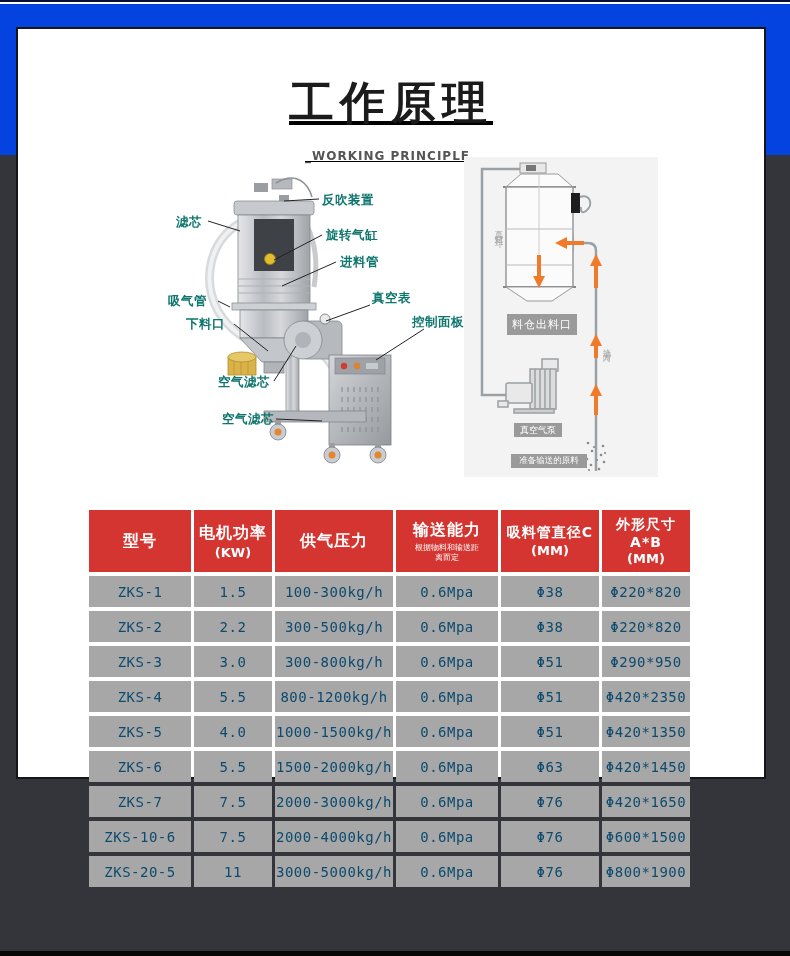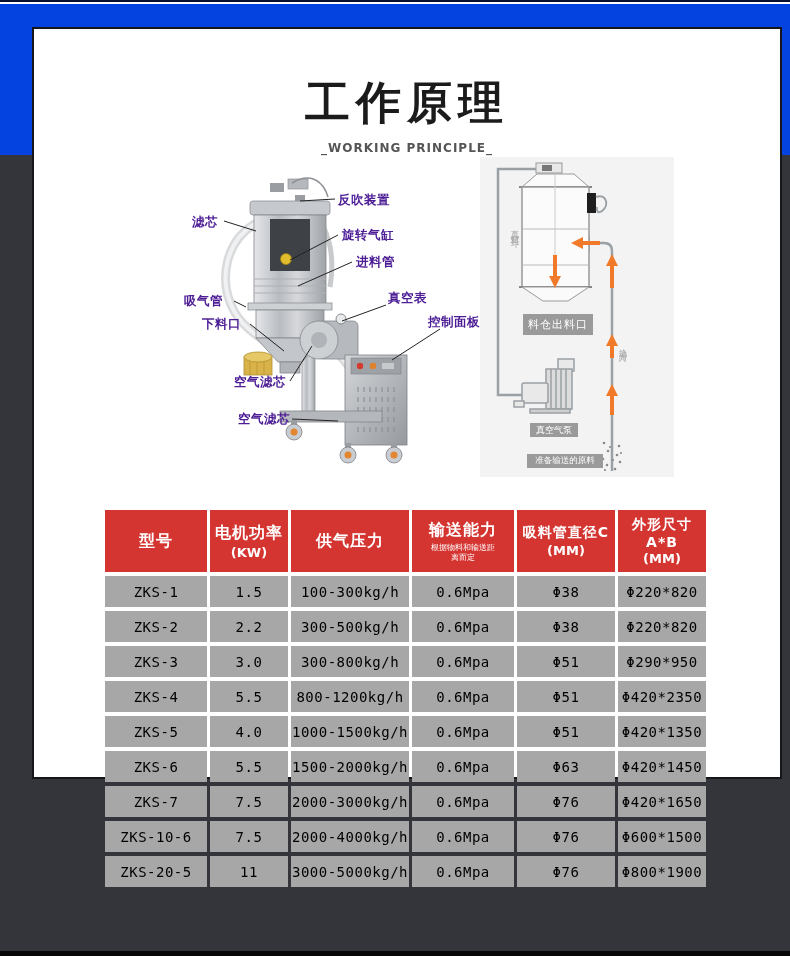--- a/index.html
+++ b/index.html
@@ -10,43 +10,43 @@
     --arrow_orange:#f07a2a;
     --label_box_gray:#9a9a9a;
   }
   *{box-sizing:border-box;margin:0;padding:0;}
   html,body{width:790px;background:var(--frame_dark);font-family:"DejaVu Sans","Liberation Sans",sans-serif;}
   .page{position:relative;width:790px;height:956px;background:var(--frame_dark);overflow:hidden;}
   .top-band{position:absolute;left:0;top:0;width:790px;height:155px;background:var(--accent_blue);}
   .top-edge-dark{position:absolute;left:0;top:0;width:790px;height:2px;background:#0a1030;}
   .top-edge-white{position:absolute;left:0;top:2px;width:790px;height:2px;background:#ffffff;}
   .bottom-strip{position:absolute;left:0;bottom:0;width:790px;height:5px;background:#070707;}
-  .card{position:absolute;left:32px;top:27px;width:750px;height:752px;background:#ffffff;border:2px solid #14161a;}
+  .card{position:absolute;left:16px;top:27px;width:750px;height:752px;background:#ffffff;border:2px solid #14161a;text-decoration:underline;}
 
   .page-title{margin-top:44px;text-align:center;font-size:45px;font-weight:800;letter-spacing:6px;color:#1b1b1b;}
-  .page-subtitle{margin-top:8px;text-align:center;font-size:12px;font-weight:600;letter-spacing:1px;color:#555555;}
+  .page-subtitle{margin-top:16px;text-align:center;font-size:12px;font-weight:600;letter-spacing:1px;color:#555555;}
 
   .diagram-zone{position:absolute;left:0;top:128px;width:746px;height:324px;}
   .photo-wrap{position:absolute;left:108px;top:2px;width:340px;height:320px;}
   .photo-wrap svg{position:absolute;left:0;top:0;}
-  .callout{position:absolute;font-size:12.5px;font-weight:600;letter-spacing:.5px;color:#4c1d95;white-space:nowrap;}
+  .callout{position:absolute;font-size:12.5px;font-weight:600;letter-spacing:.5px;color:#0f766e;white-space:nowrap;}
 
   .panel{position:absolute;left:446px;top:0;width:194px;height:320px;background:#f3f3f4;}
   .panel svg{position:absolute;left:0;top:0;}
   .v-label{position:absolute;writing-mode:vertical-rl;text-orientation:upright;font-size:9px;color:#a8a8a8;letter-spacing:3px;white-space:nowrap;}
   .gray-box{position:absolute;background:var(--label_box_gray);color:#ffffff;display:flex;align-items:center;justify-content:center;white-space:nowrap;}
 
   .spec-table{position:absolute;left:71px;top:481px;display:grid;
     grid-template-columns:102px 78px 118px 102px 98px 88px;
     grid-template-rows:62px;grid-auto-rows:31px;gap:4px 3px;}
   .hdr{background:var(--header_red);color:#fff;display:flex;flex-direction:column;align-items:center;justify-content:center;text-align:center;}
   .hdr-title{font-size:16px;font-weight:bold;letter-spacing:1px;}
   .hdr-sub{font-size:13px;font-weight:bold;margin-top:1px;}
   .hdr-note{font-size:8px;line-height:9.5px;font-weight:normal;margin-top:2px;}
-  .cell{background:var(--cell_gray);color:#000000;display:flex;align-items:center;justify-content:center;
+  .cell{background:var(--cell_gray);color:#0c4a6e;display:flex;align-items:center;justify-content:center;
     font-family:"DejaVu Sans Mono","Liberation Mono",monospace;font-size:14px;letter-spacing:.5px;white-space:nowrap;}
 </style>
 </head>
 <body>
 
 <div class="page">
   <div class="top-band"></div>
   <div class="top-edge-dark"></div>
   <div class="top-edge-white"></div>
 

